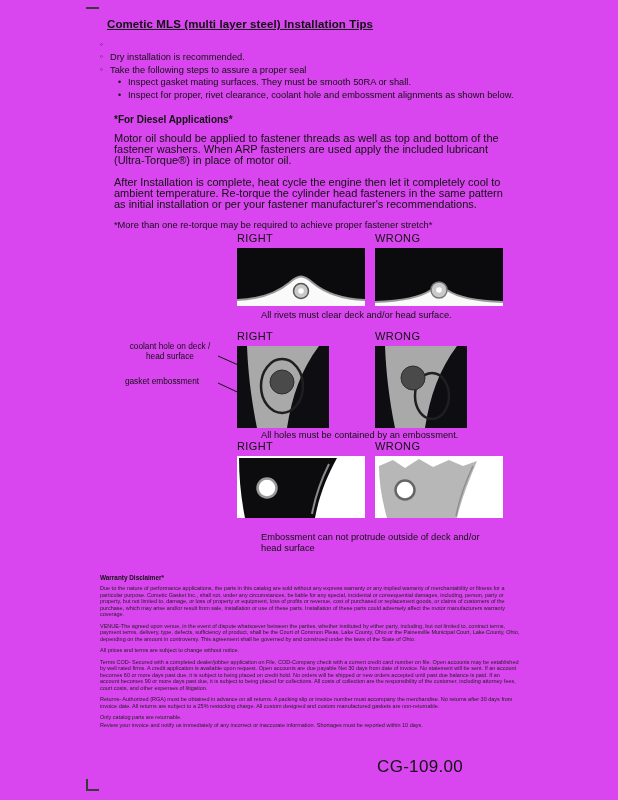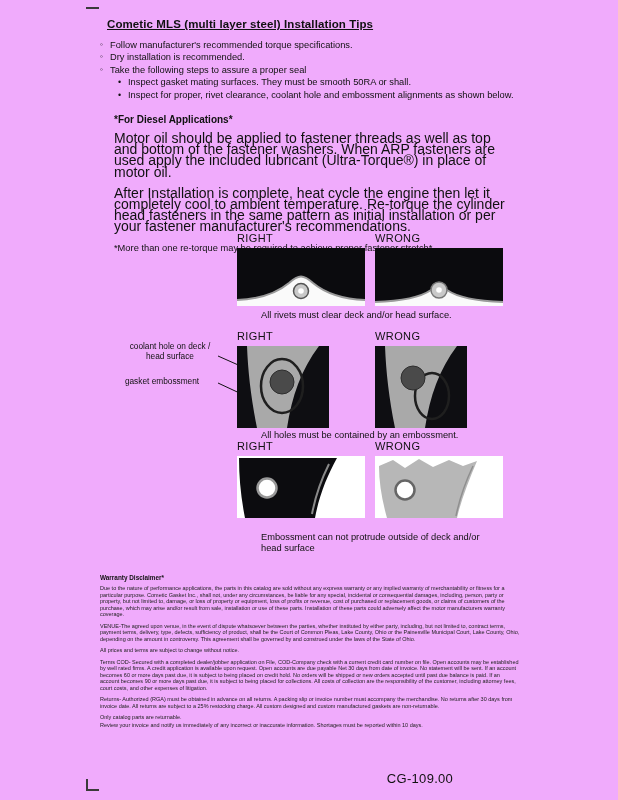--- a/index.html
+++ b/index.html
@@ -1,21 +1,21 @@
 <!DOCTYPE html>
 <html><head>
 <meta charset="utf-8">
 <style>
   * { box-sizing: border-box; }
   html, body { margin: 0; padding: 0; background: #ffffff; }
   #page {
     position: relative;
     width: 618px;
     height: 800px;
-    background: #f0abfc;
+    background: #d946ef;
     font-family: "Liberation Sans", sans-serif;
     color: #111;
     overflow: hidden;
   }
   .crop { position: absolute; background: #3a3a3a; }
   #crop-top { left: 86px; top: 7px; width: 13px; height: 2px; }
   #crop-bottom-h { left: 86px; top: 789px; width: 13px; height: 2px; }
   #crop-bottom-v { left: 86px; top: 779px; width: 2px; height: 12px; }
 
   
@@ -23,21 +23,21 @@
   #page-title {
     font-size: 11.5px; font-weight: bold; text-decoration: underline;
     margin: 0 0 9px 7px; letter-spacing: .1px;
   }
   .bullet { display: flex; font-size: 9.3px; line-height: 12.4px; }
   .bullet .bmark { width: 10px; flex: 0 0 10px; font-size: 8px; line-height: 12.4px; }
   .bullet.sub { margin-left: 18px; }
   .bullet.sub .bmark { font-size: 9px; }
   #diesel { margin: 13px 0 0 14px; width: 396px; }
   #diesel-heading { font-size: 10px; font-weight: bold; margin: 0 0 8px 0; }
-  .para { font-size: 14px; line-height: 11.2px; margin: 0 0 10px 0; }
+  .para { font-size: 11px; line-height: 11.2px; margin: 0 0 10px 0; }
   #retorque-note { font-size: 9.3px; margin-top: 4px; }
 
   
   #diagrams { position: absolute; left: 0; top: 230px; width: 618px; height: 332px; }
   .dlabel { position: absolute; font-size: 11px; letter-spacing: .4px; text-align: left; }
   .caption { position: absolute; font-size: 9.3px; line-height: 11px; margin-left: 24px; }
   .tile { position: absolute; display: block; }
   #tile-r1-right, #tile-r1-wrong { width: 128px; height: 58px; }
   #tile-r2-right, #tile-r2-wrong { width: 92px; height: 82px; }
   #tile-r3-right, #tile-r3-wrong { width: 128px; height: 62px; }
@@ -54,38 +54,37 @@
 
   
   #disclaimer { position: absolute; left: 100px; top: 574px; width: 420px; }
   #disclaimer-heading { font-size: 6.4px; font-weight: bold; margin: 0 0 4px 0; }
   .legal { font-size: 5.5px; line-height: 6.5px; margin: 0 0 5px 0; color: #222; }
   .legal.tight { margin-bottom: 1px; }
 
   
   #footer {
     position: absolute; left: 230px; top: 757px; width: 380px;
-    text-align: center; font-size: 13px; letter-spacing: .3px; margin-top: 14px;
+    text-align: center; font-size: 17px; letter-spacing: .3px;
   }
 </style>
 </head>
 <body>
 
 <div id="page">
 
   <div id="crop-top" class="crop"></div>
   <div id="crop-bottom-h" class="crop"></div>
   <div id="crop-bottom-v" class="crop"></div>
 
   <div id="content-top">
     <h1 id="page-title">Cometic MLS (multi layer steel) Installation Tips</h1>
 
     <div class="bullet">
       <span class="bmark">◦</span>
-      <span>Follow manufacturer's recommended torque specifications.</span>
     </div>
     <div class="bullet">
       <span class="bmark">◦</span>
       <span>Dry installation is recommended.</span>
     </div>
     <div class="bullet">
       <span class="bmark">◦</span>
       <span>Take the following steps to assure a proper seal</span>
     </div>
     <div class="bullet sub">

